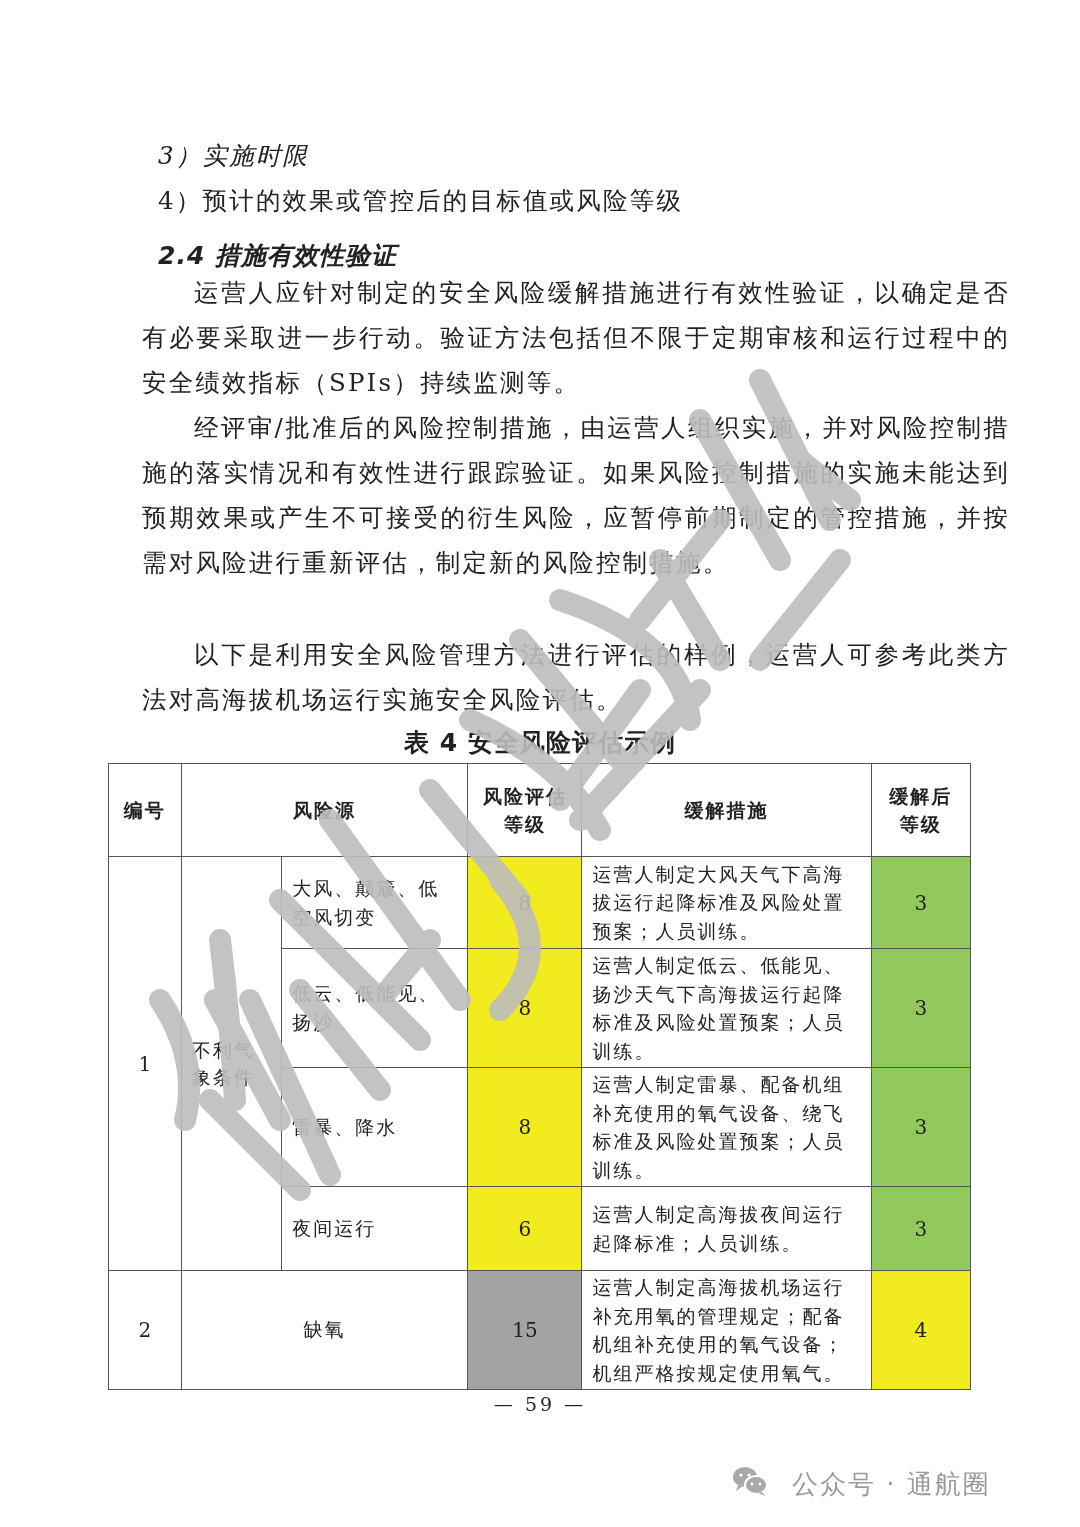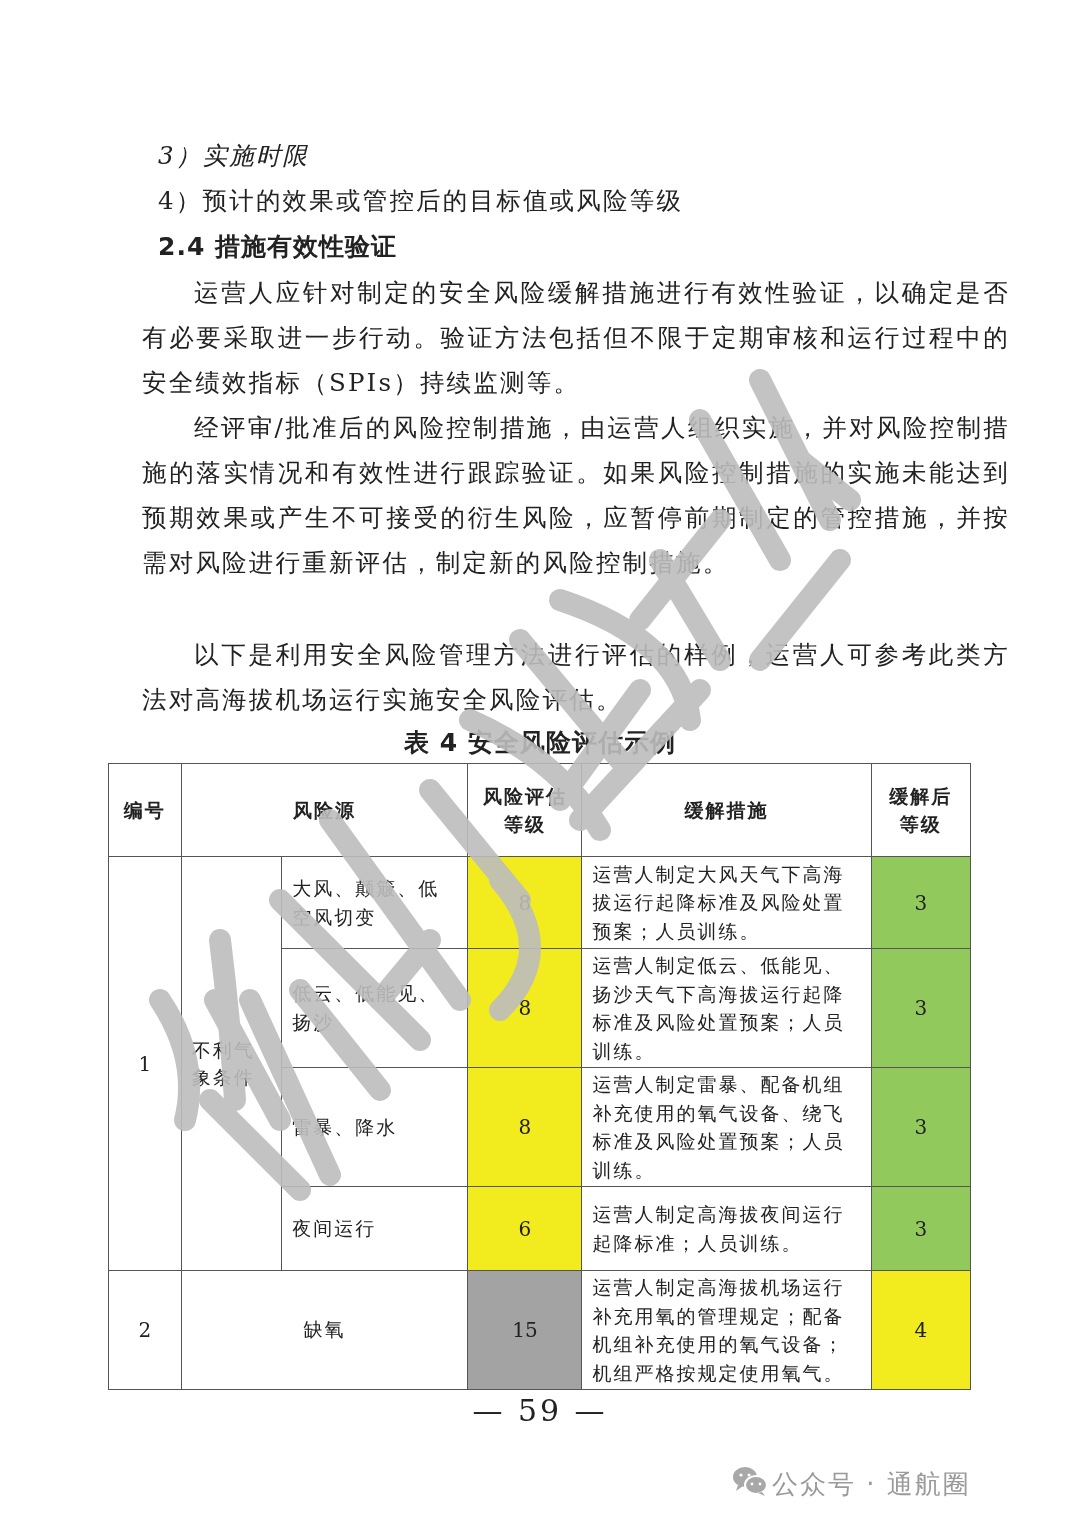--- a/index.html
+++ b/index.html
@@ -46,25 +46,25 @@
   .c-aft { width: 102px; text-align: center; }
   .sub-text { padding: 0 10px !important; line-height: 29px; }
   .cat-text { padding: 0 8px 0 10px !important; line-height: 27px; }
   .mit-text { padding: 2px 8px 2px 10px !important; line-height: 28.5px; font-size: 19px; }
   .yellow { background: #f2ec1e; }
   .green { background: #92c95c; }
   .red { background: #a3a3a3; }
   .num { font-size: 20px; letter-spacing: 0; }
   .page-num {
     position: absolute; top: 1393px; left: 0; width: 1080px; text-align: center;
-    font-size: 30px; letter-spacing: 3px;
+    font-size: 19px; letter-spacing: 3px;
   }
   .wechat {
     position: absolute; top: 1465px; left: 732px;
-    display: flex; align-items: center; gap: 4px;
+    display: flex; align-items: center; gap: 24px;
     color: #9a9a9a; font-size: 26px; letter-spacing: 2px;
     font-family: "DejaVu Sans", "Liberation Sans", sans-serif;
   }
   .wm {
     position: absolute; left: 0; top: 0; width: 1080px; height: 1527px;
     pointer-events: none;
   }
   .row-h1 { height: 92px; }
   .row-h2 { height: 114px; }
   .row-h3 { height: 114px; }
@@ -76,21 +76,21 @@
 
 <div class="page">
 
   <div class="para" style="top:133px;">
     <span style="padding-left:52px;font-style:italic;">3）实施时限</span>
   </div>
   <div class="para" style="top:178px;">
     <span style="padding-left:52px;">4）预计的效果或管控后的目标值或风险等级</span>
   </div>
 
-  <div class="heading" style="top:230px;">2.4  措施有效性验证</div>
+  <div class="heading" style="top:239px;font-style:italic;">2.4  措施有效性验证</div>
 
   <div class="para indent" style="top:270px;">运营人应针对制定的安全风险缓解措施进行有效性验证，以确定是否有必要采取进一步行动。验证方法包括但不限于定期审核和运行过程中的安全绩效指标（SPIs）持续监测等。</div>
   <div class="para indent" style="top:405px;">经评审/批准后的风险控制措施，由运营人组织实施，并对风险控制措施的落实情况和有效性进行跟踪验证。如果风险控制措施的实施未能达到预期效果或产生不可接受的衍生风险，应暂停前期制定的管控措施，并按需对风险进行重新评估，制定新的风险控制措施。</div>
 
 
   <div class="para indent" style="top:632px;">以下是利用安全风险管理方法进行评估的样例，运营人可参考此类方法对高海拔机场运行实施安全风险评估。</div>
 
   <div class="caption">表 4  安全风险评估示例</div>
 
   <table class="risk">

